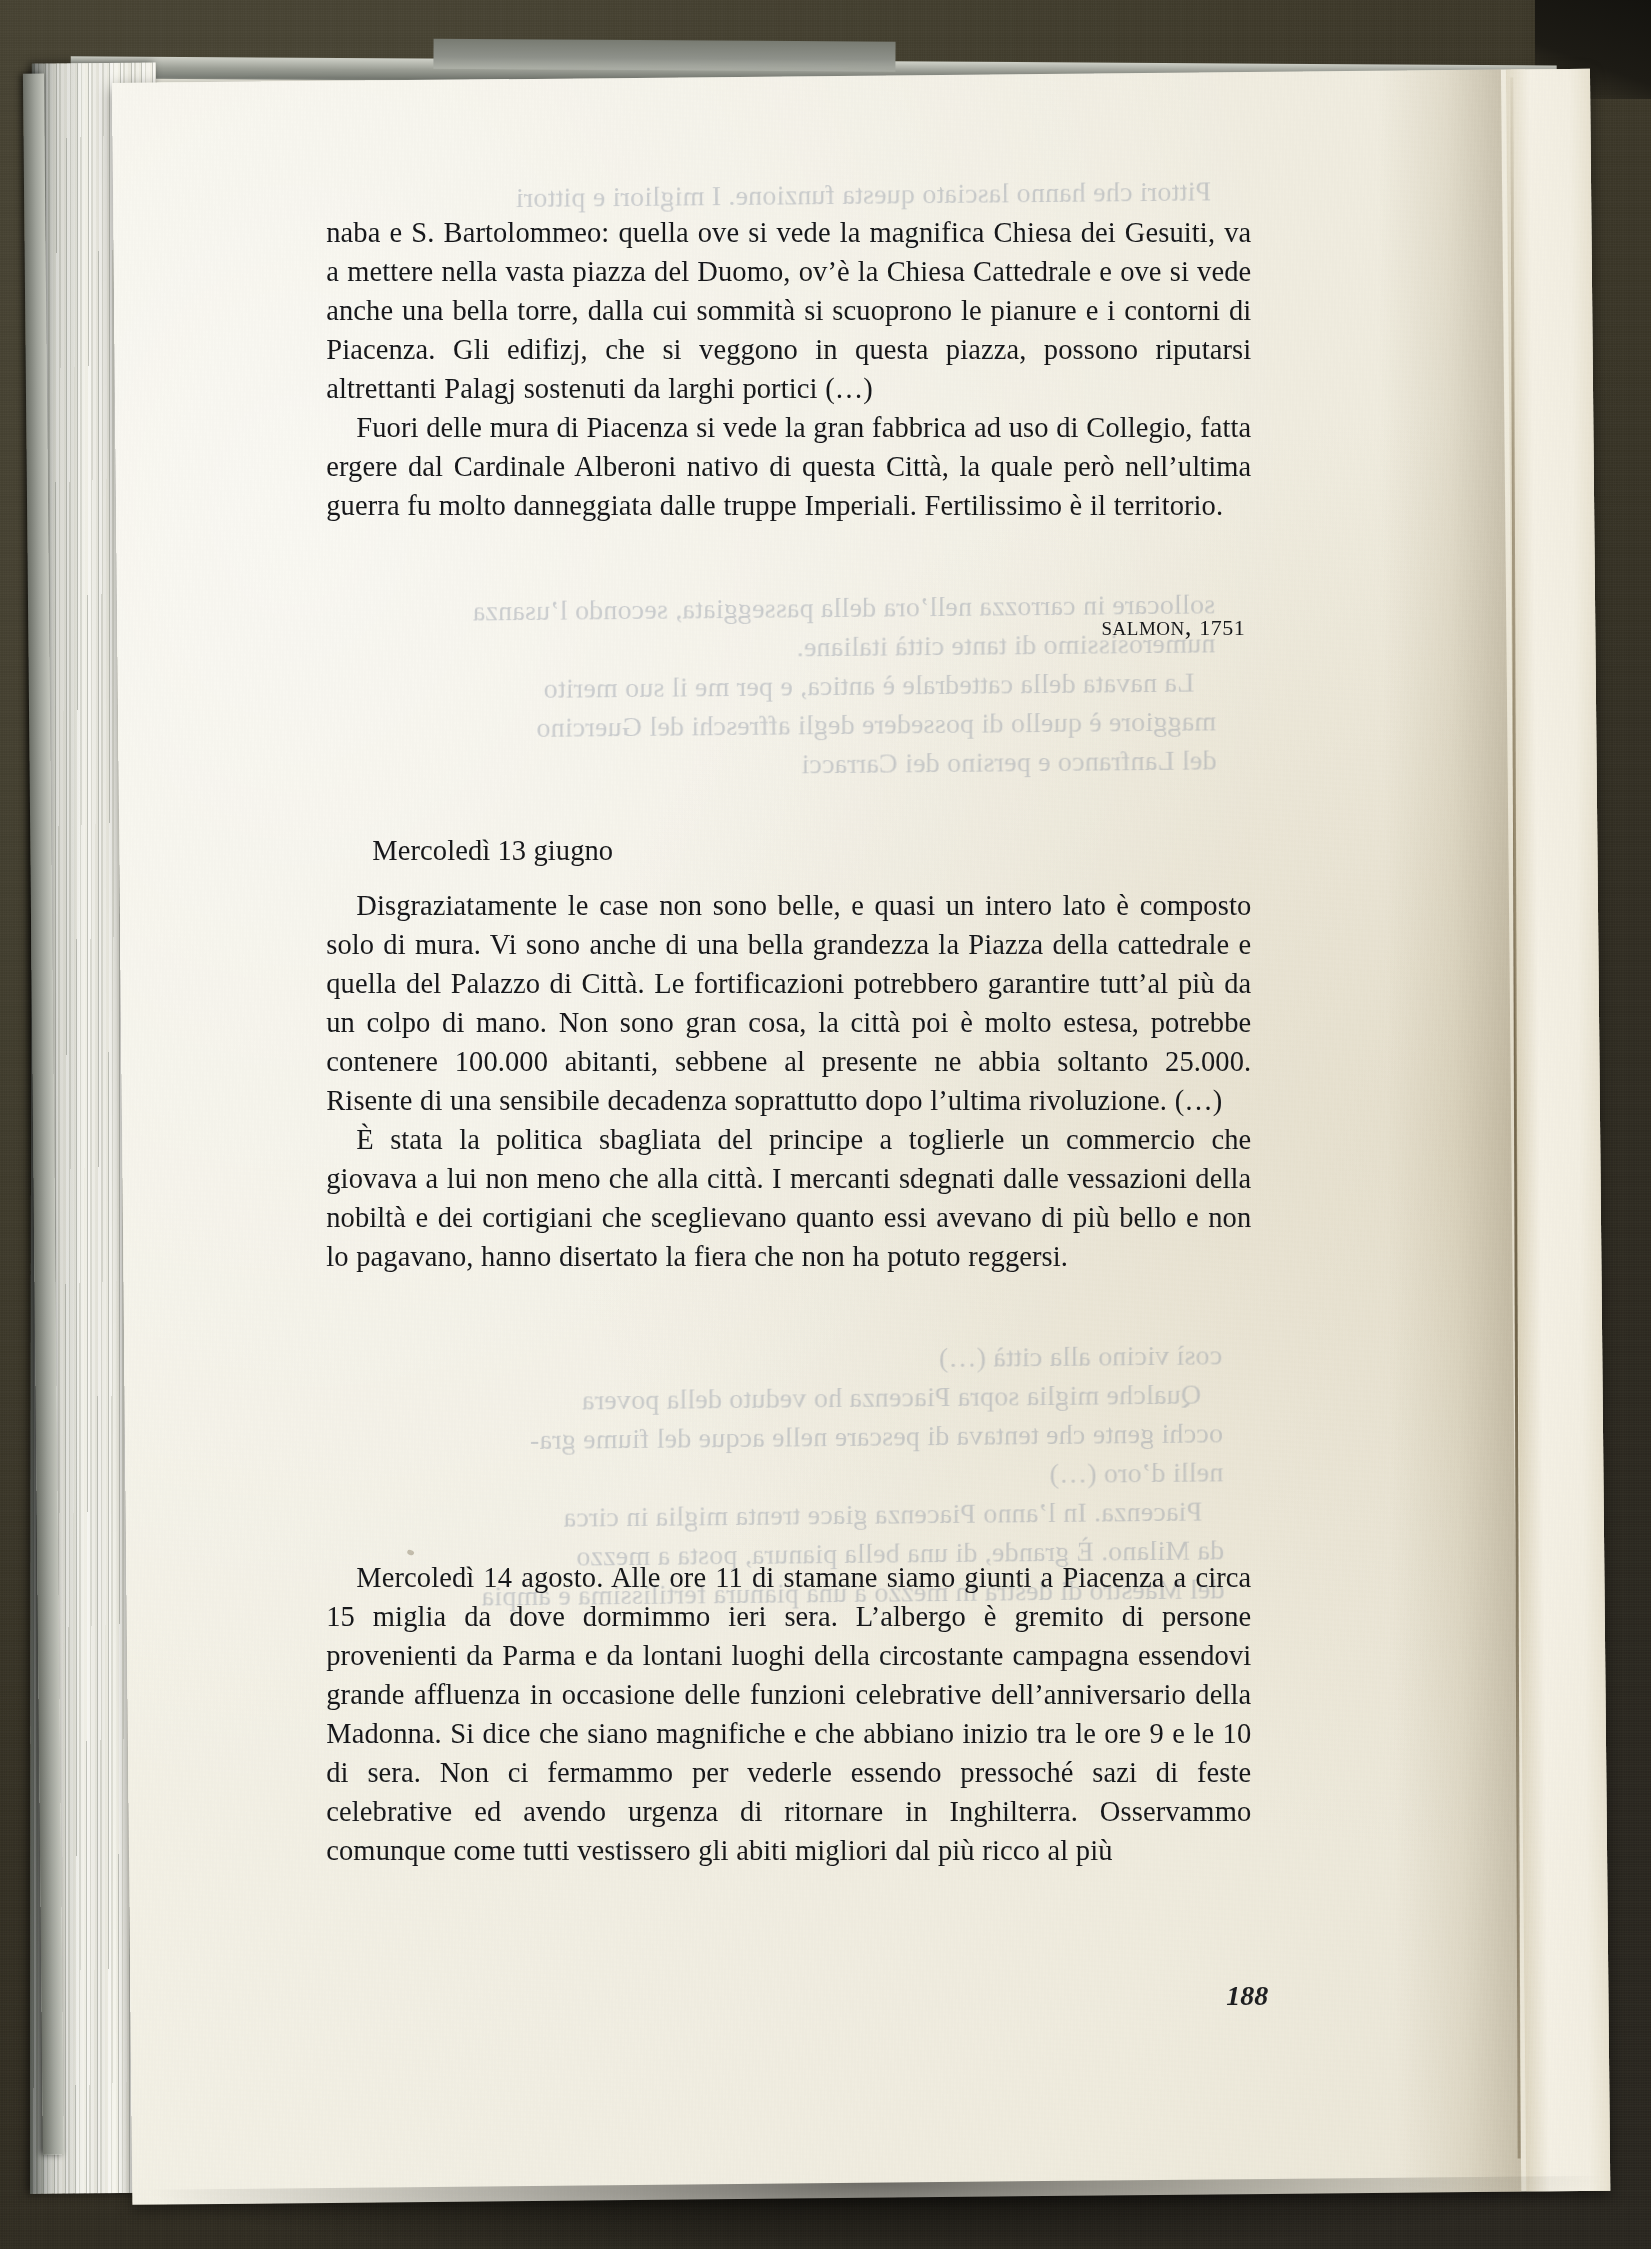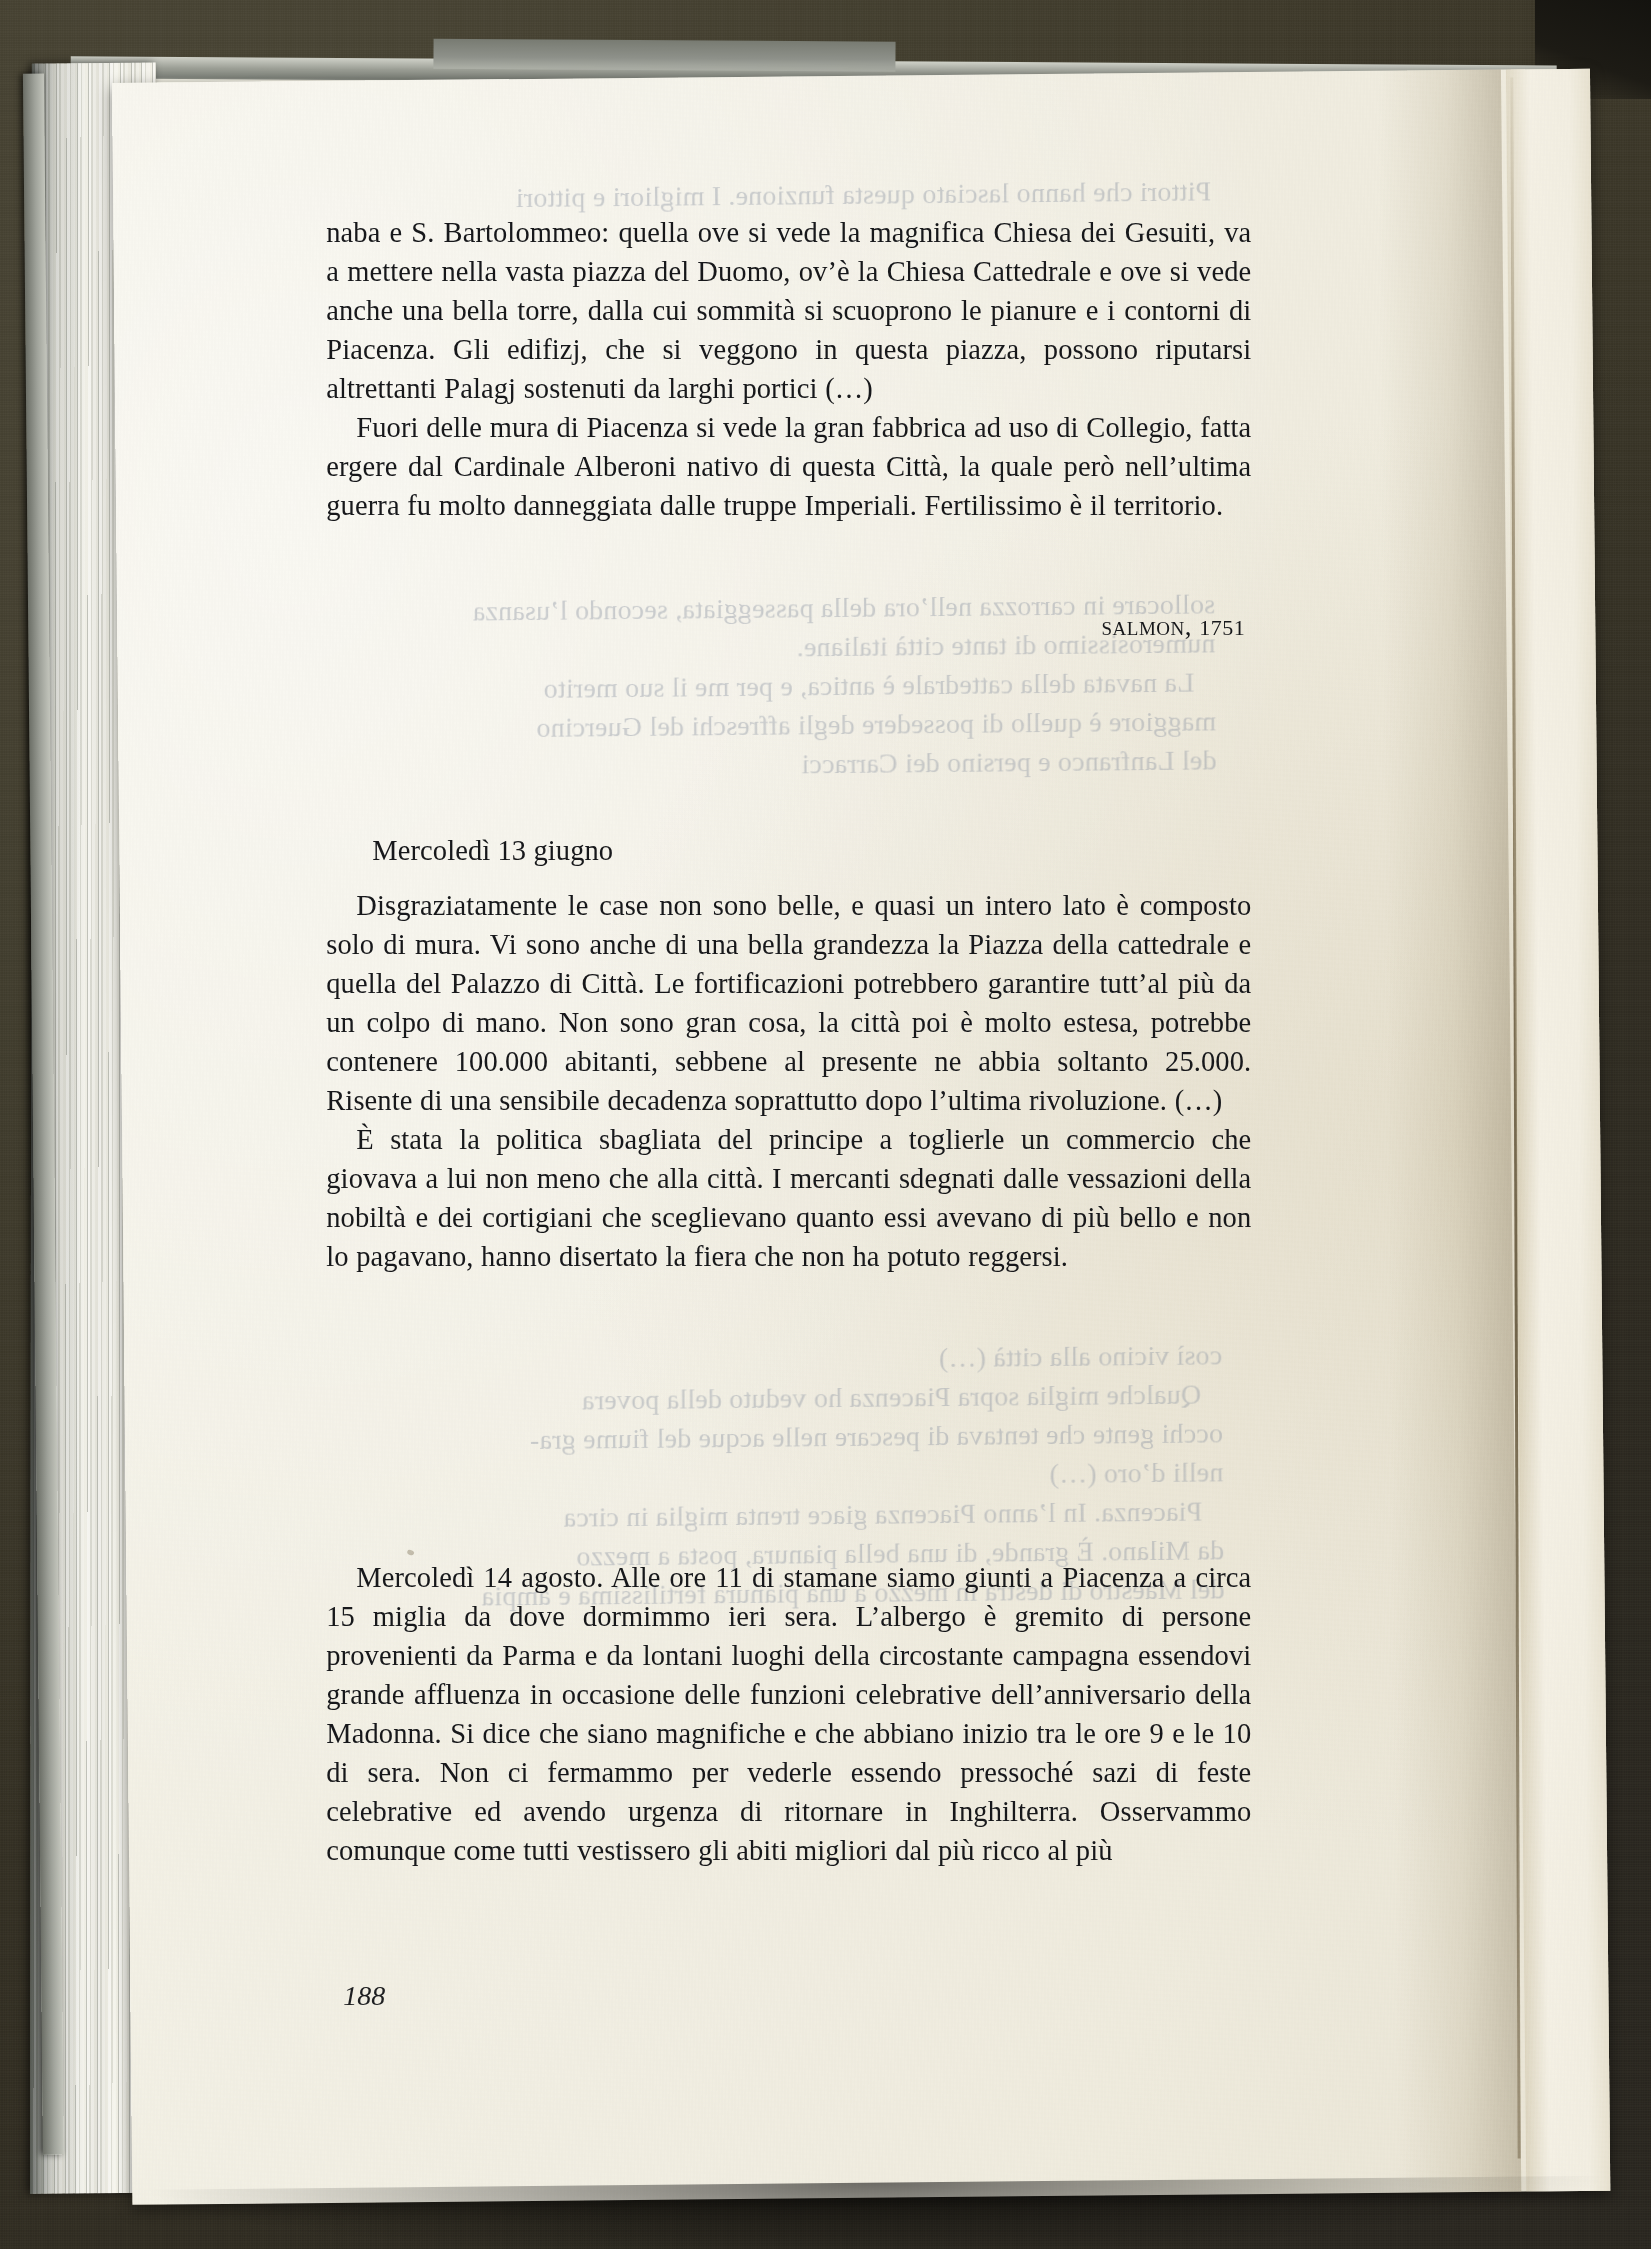--- a/index.html
+++ b/index.html
@@ -244,26 +244,27 @@
 
   .gap-sm { height: 76px; }
   .gap-lg { height: 162px; }
   .gap-xl { height: 206px; }
 
   .folio {
     position: absolute;
     left: 213px;
     top: 1899px;
     width: 925px;
-    text-align: left;
+    text-align: right;
     font-style: italic;
     font-size: 28px;
     color: #1d1e20;
     transform: rotate(0.55deg);
     transform-origin: 0 0;
+    font-weight: bold;
   }
 
   
   .speck {
     position: absolute;
     left: 281px;
     top: 1470px;
     width: 7.4px; height: 5px;
     background: #9a927c;
     opacity: .55;

